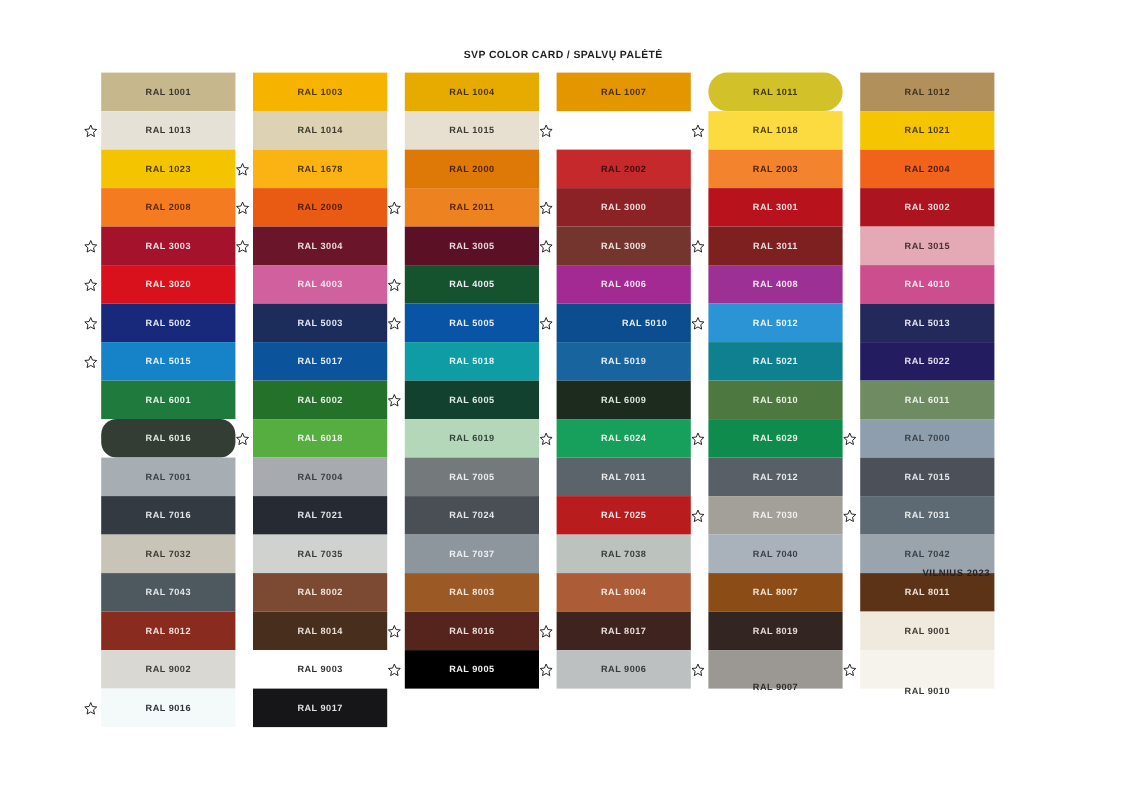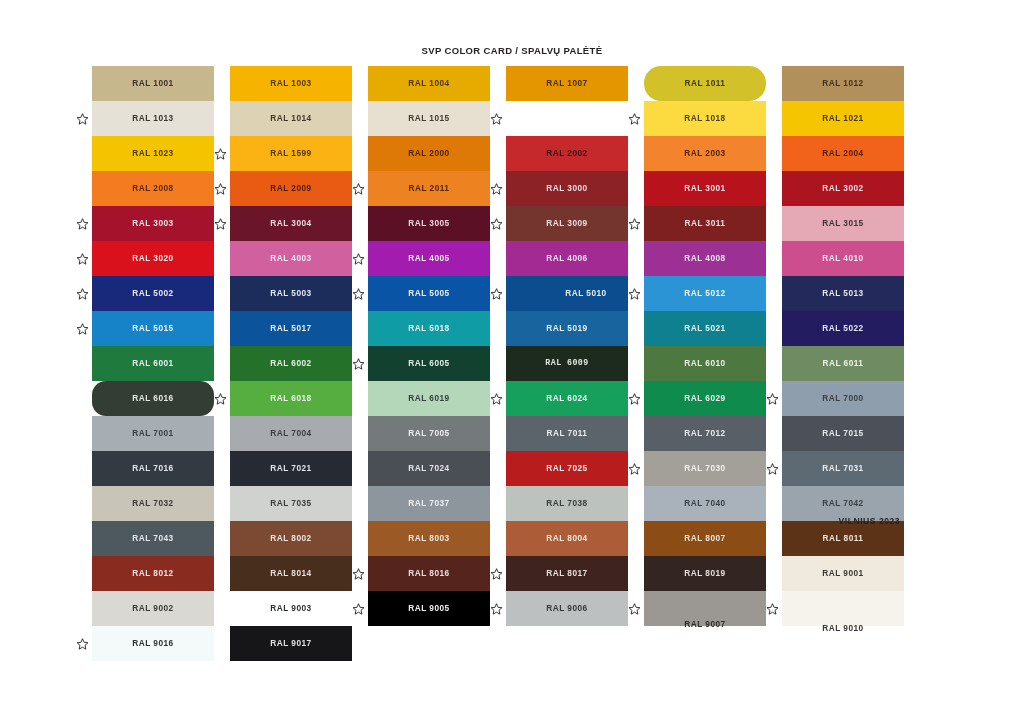--- a/index.html
+++ b/index.html
@@ -239,21 +239,21 @@
             <span class="swatch-label" style="color: rgb(63, 58, 44);">RAL 1014</span>
           </div>
         </div>
         <div class="swatch-row">
           <span class="star-icon">
             <svg viewBox="0 0 24 24" width="13" height="13" aria-hidden="true">
               <path d="M12 2.2 14.9 8.9 22 9.6l-5.3 4.8 1.5 7.1L12 17.9 5.8 21.5l1.5-7.1L2 9.6l7.1-.7z" fill="none" stroke="#1b1b1b" stroke-width="1.6" stroke-linejoin="round"></path>
             </svg>
           </span>
           <div class="swatch" style="background-color: rgb(251, 179, 20);">
-            <span class="swatch-label" style="color: rgb(79, 53, 0);">RAL 1599</span>
+            <span class="swatch-label" style="color: rgb(79, 53, 0);">RAL 1678</span>
           </div>
         </div>
         <div class="swatch-row">
           <span class="star-icon">
             <svg viewBox="0 0 24 24" width="13" height="13" aria-hidden="true">
               <path d="M12 2.2 14.9 8.9 22 9.6l-5.3 4.8 1.5 7.1L12 17.9 5.8 21.5l1.5-7.1L2 9.6l7.1-.7z" fill="none" stroke="#1b1b1b" stroke-width="1.6" stroke-linejoin="round"></path>
             </svg>
           </span>
           <div class="swatch" style="background-color: rgb(233, 91, 18);">
             <span class="swatch-label" style="color: rgb(78, 28, 0);">RAL 2009</span>
@@ -365,21 +365,21 @@
           <div class="swatch" style="background-color: rgb(92, 16, 38);">
             <span class="swatch-label" style="color: rgb(233, 217, 222);">RAL 3005</span>
           </div>
         </div>
         <div class="swatch-row">
           <span class="star-icon">
             <svg viewBox="0 0 24 24" width="13" height="13" aria-hidden="true">
               <path d="M12 2.2 14.9 8.9 22 9.6l-5.3 4.8 1.5 7.1L12 17.9 5.8 21.5l1.5-7.1L2 9.6l7.1-.7z" fill="none" stroke="#1b1b1b" stroke-width="1.6" stroke-linejoin="round"></path>
             </svg>
           </span>
-          <div class="swatch" style="background-color: #a21caf;">
+          <div class="swatch" style="background-color: #14532d;">
             <span class="swatch-label" style="color: rgb(240, 236, 247);">RAL 4005</span>
           </div>
         </div>
         <div class="swatch-row">
           <span class="star-icon">
             <svg viewBox="0 0 24 24" width="13" height="13" aria-hidden="true">
               <path d="M12 2.2 14.9 8.9 22 9.6l-5.3 4.8 1.5 7.1L12 17.9 5.8 21.5l1.5-7.1L2 9.6l7.1-.7z" fill="none" stroke="#1b1b1b" stroke-width="1.6" stroke-linejoin="round"></path>
             </svg>
           </span>
           <div class="swatch" style="background-color: rgb(10, 84, 166);">
@@ -500,21 +500,21 @@
             <span class="swatch-label" style="color: rgb(230, 238, 247); padding-left: 38px;">RAL 5010</span>
           </div>
         </div>
         <div class="swatch-row">
           <div class="swatch" style="background-color: rgb(23, 100, 159);">
             <span class="swatch-label" style="color: rgb(231, 240, 248);">RAL 5019</span>
           </div>
         </div>
         <div class="swatch-row">
           <div class="swatch" style="background-color: rgb(28, 43, 30);">
-            <span class="swatch-label" style="color: rgb(223, 230, 224); font-family: Liberation Mono, monospace;">RAL 6009</span>
+            <span class="swatch-label" style="color: rgb(223, 230, 224);">RAL 6009</span>
           </div>
         </div>
         <div class="swatch-row">
           <span class="star-icon">
             <svg viewBox="0 0 24 24" width="13" height="13" aria-hidden="true">
               <path d="M12 2.2 14.9 8.9 22 9.6l-5.3 4.8 1.5 7.1L12 17.9 5.8 21.5l1.5-7.1L2 9.6l7.1-.7z" fill="none" stroke="#1b1b1b" stroke-width="1.6" stroke-linejoin="round"></path>
             </svg>
           </span>
           <div class="swatch" style="background-color: rgb(23, 160, 91);">
             <span class="swatch-label" style="color: rgb(231, 247, 238);">RAL 6024</span>

